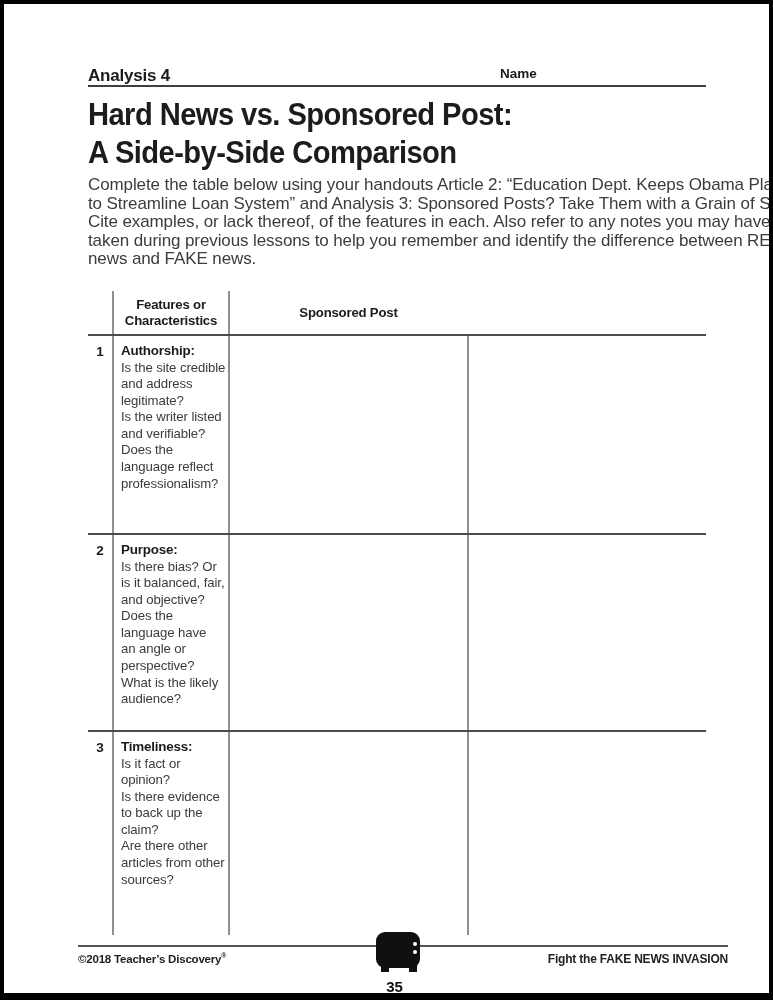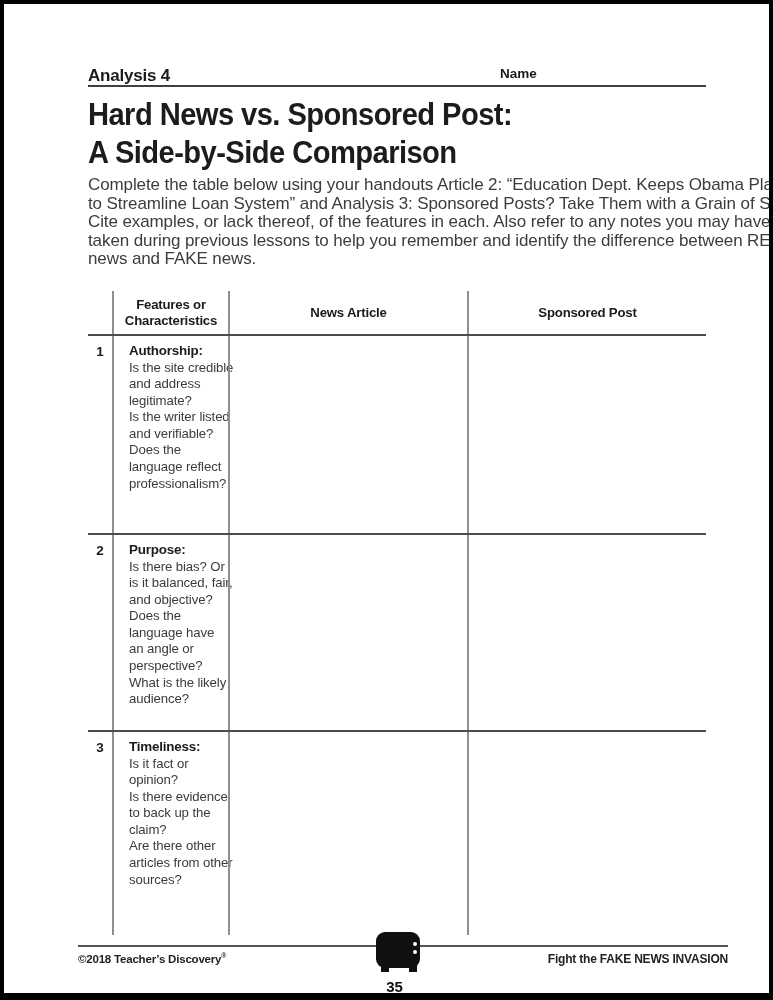--- a/index.html
+++ b/index.html
@@ -62,21 +62,21 @@
   .hcell {
     display:flex; align-items:center; justify-content:center;
     text-align:center; font-weight:bold; font-size:13.2px;
     line-height:15.5px; color:#1b1b1b; padding:2px 4px;
     letter-spacing:-0.2px;
   }
   .numcell {
     text-align:center; font-weight:bold; font-size:13.5px;
     padding-top:8px; color:#1b1b1b;
   }
-  .featcell { padding:7px 2px 0 15px; }
+  .featcell { padding:7px 2px 0 7px; }
   .feat-heading {
     font-weight:bold; font-size:13.4px; line-height:16.5px;
     color:#1b1b1b; letter-spacing:-0.2px;
   }
   .feat-questions {
     font-size:13.2px; line-height:16.6px; color:#3b3b3b;
     white-space:pre; letter-spacing:-0.1px;
   }
   .anscell { }
   
@@ -135,21 +135,20 @@
 to Streamline Loan System” and Analysis 3: Sponsored Posts? Take Them with a Grain of Salt.
 Cite examples, or lack thereof, of the features in each. Also refer to any notes you may have
 taken during previous lessons to help you remember and identify the difference between REAL
 news and FAKE news.</div>
 
   <div class="ws-table">
 
     <div class="trow head">
       <div class="cell"></div>
       <div class="cell vline hcell">Features or Characteristics</div>
-      <div class="cell vline hcell">News Article</div>
       <div class="cell vline hcell">Sponsored Post</div>
     </div>
 
     <div class="trow r1">
       <div class="cell numcell">1</div>
       <div class="cell vline featcell">
         <div class="feat-heading">Authorship:</div>
         <div class="feat-questions">Is the site credible
 and address
 legitimate?

